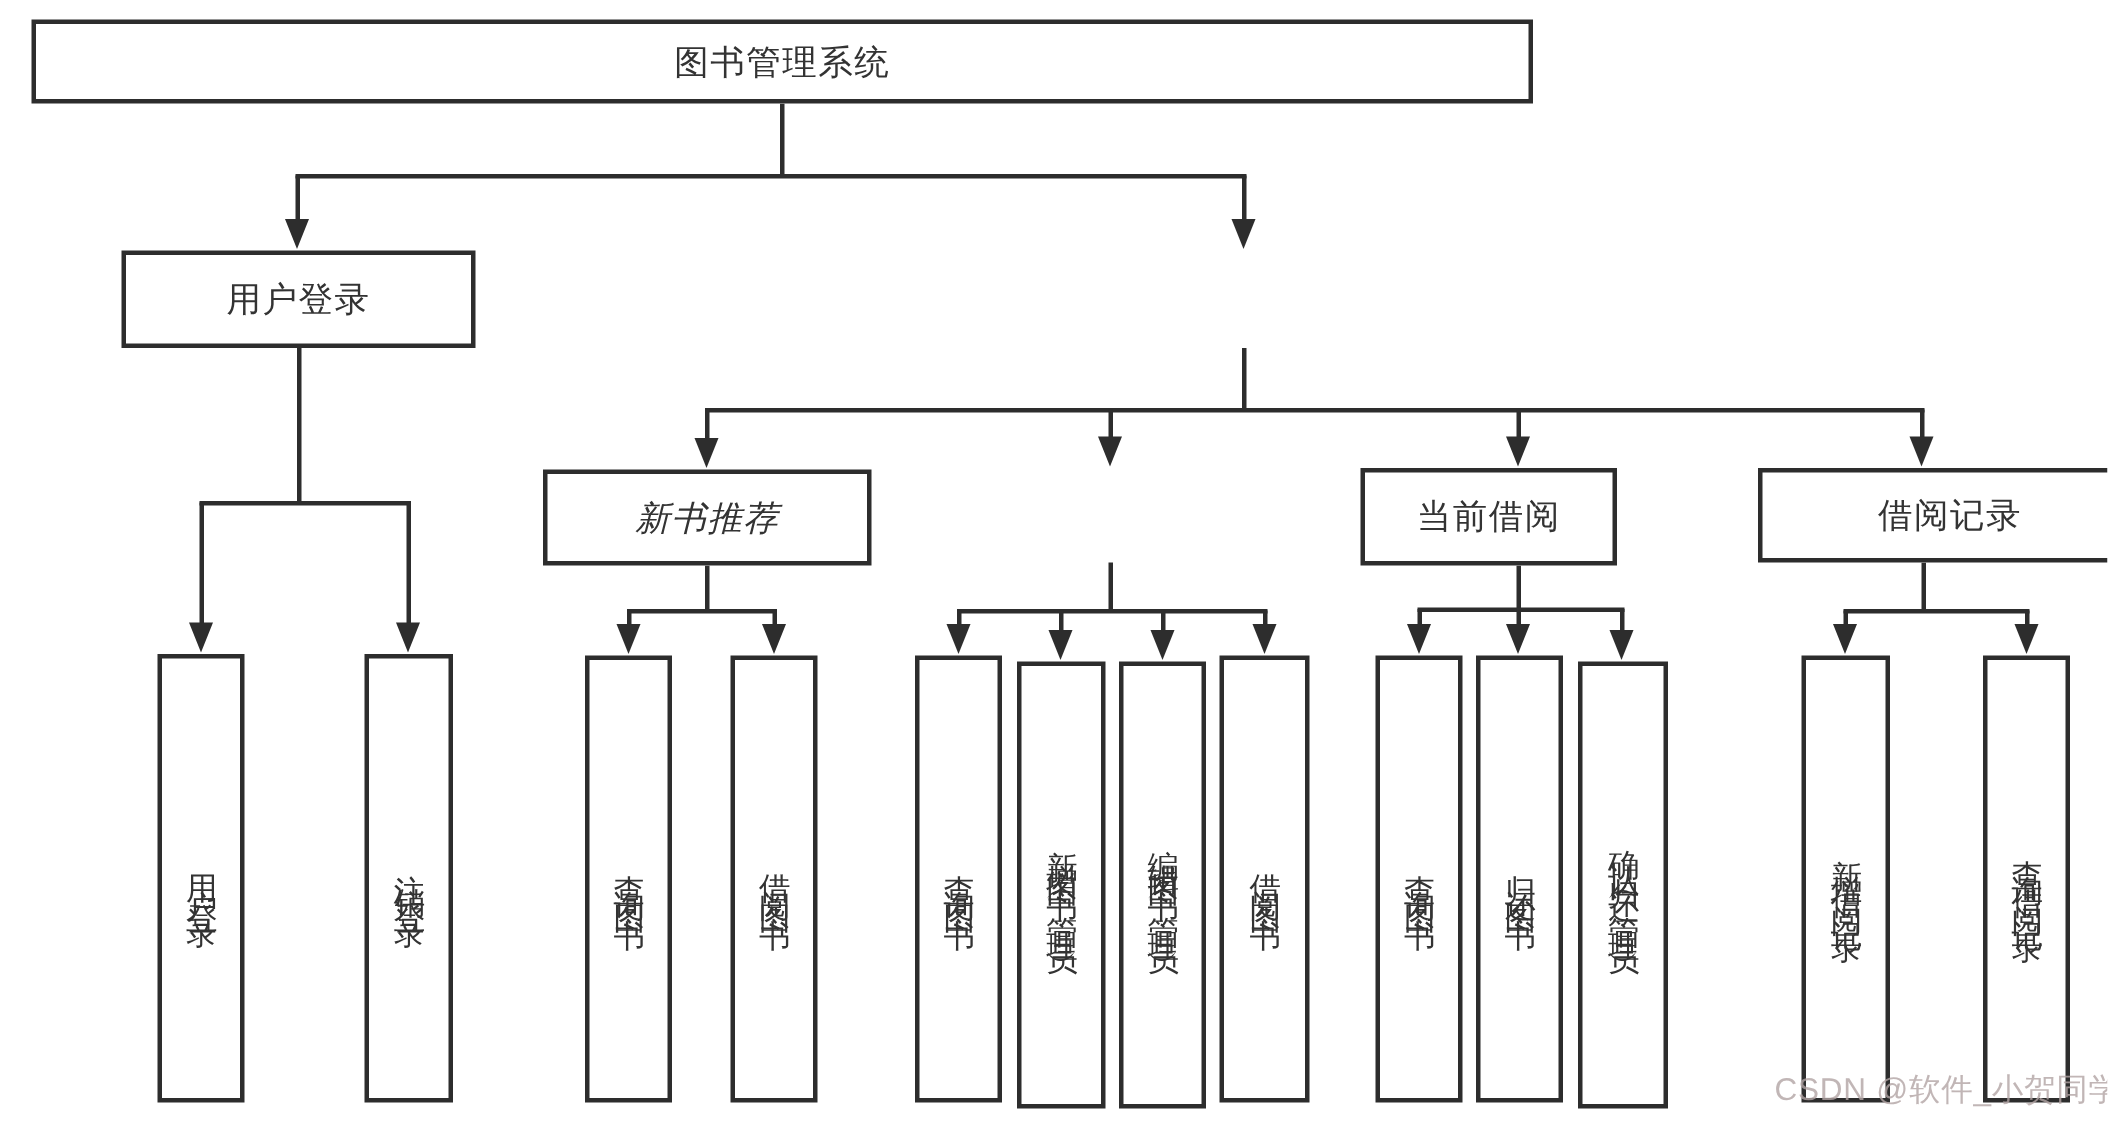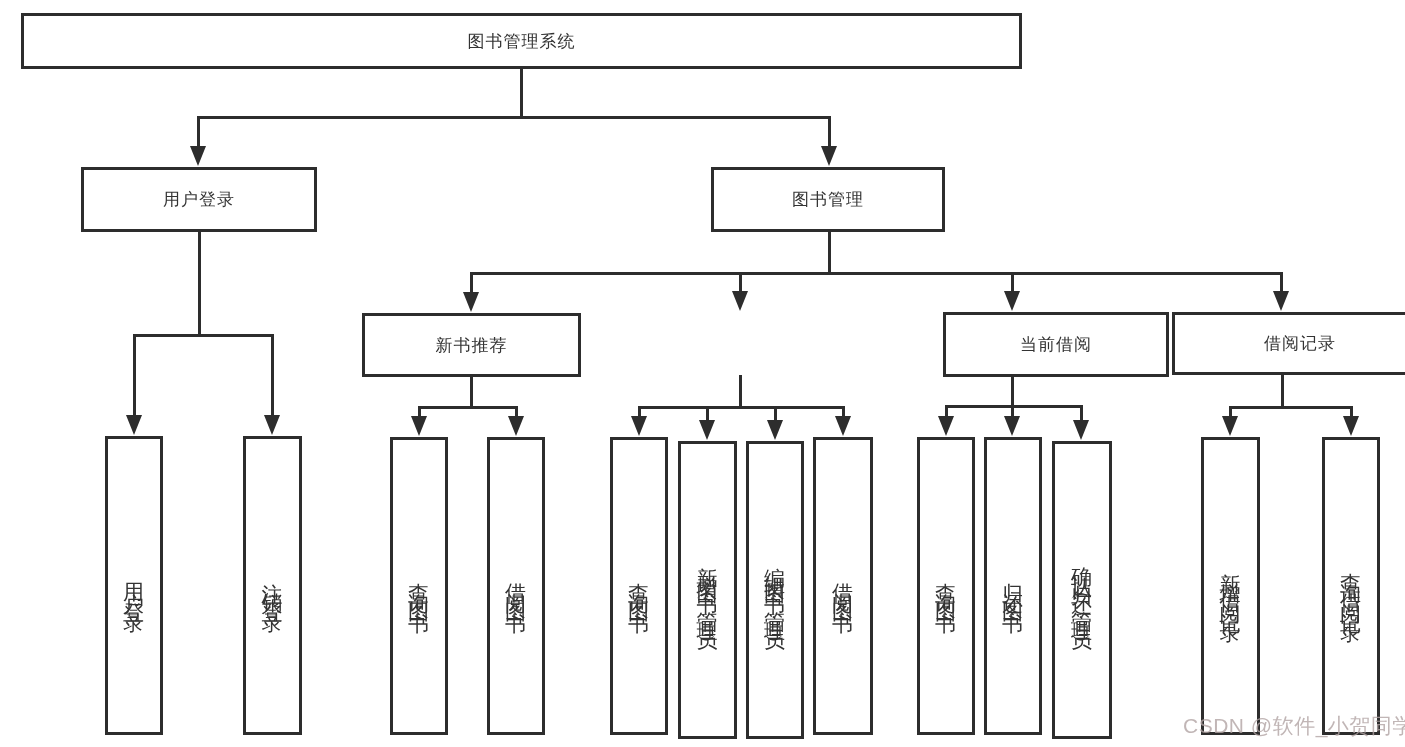--- a/index.html
+++ b/index.html
@@ -14,21 +14,21 @@
   .line{position:absolute;background:var(--line,#2d2d2d);}
   .node{
     position:absolute;
     box-sizing:border-box;
     border:3px solid var(--line,#2d2d2d);
     background:#ffffff;
     display:flex;align-items:center;justify-content:center;
     z-index:2;
   }
   .node-h span{
-    font-size:17px;
+    font-size:23px;
     letter-spacing:1px;
     white-space:nowrap;
     color:#333333;
   }
   .node-v span{
     writing-mode:vertical-rl;
     text-orientation:mixed;
     font-size:21px;
     letter-spacing:10px;
     line-height:1;
@@ -109,27 +109,24 @@
     <div class="line" style="left: 1228.5px; top: 407px; width: 3px; height: 13px;"></div>
     <div class="arrow-head" style="left: 1222px; top: 416px;"></div>
     <div class="line" style="left: 1349.5px; top: 407px; width: 3px; height: 13px;"></div>
     <div class="arrow-head" style="left: 1343px; top: 416px;"></div>
     <div class="node node-h" style="left: 21px; top: 13px; width: 1001px; height: 56px;">
       <span>图书管理系统</span>
     </div>
     <div class="node node-h" style="left: 81px; top: 167px; width: 236px; height: 65px;">
       <span>用户登录</span>
     </div>
-    <div class="node node-h" style="left: 711px; top: 167px; width: 234px; height: 65px;">
-      <span>图书管理</span>
-    </div>
-    <div class="node node-h" style="left: 362px; top: 313px; width: 219px; height: 64px;">
+    <div class="node node-h" style="left: 362px; top: 313px; width: 219px; height: 64px; font-style: italic;">
       <span>新书推荐</span>
     </div>
-    <div class="node node-h" style="left: 907px; top: 312px; width: 226px; height: 65px; margin-left: 36px;">
+    <div class="node node-h" style="left: 907px; top: 312px; width: 171px; height: 65px;">
       <span>当前借阅</span>
     </div>
     <div class="node node-h" style="left: 1172px; top: 312px; width: 256px; height: 63px;">
       <span>借阅记录</span>
     </div>
     <div class="node node-v" style="left: 105px; top: 436px; width: 58px; height: 299px;">
       <span>用户登录</span>
     </div>
     <div class="node node-v" style="left: 243px; top: 436px; width: 59px; height: 299px;">
       <span>注销登录</span>

